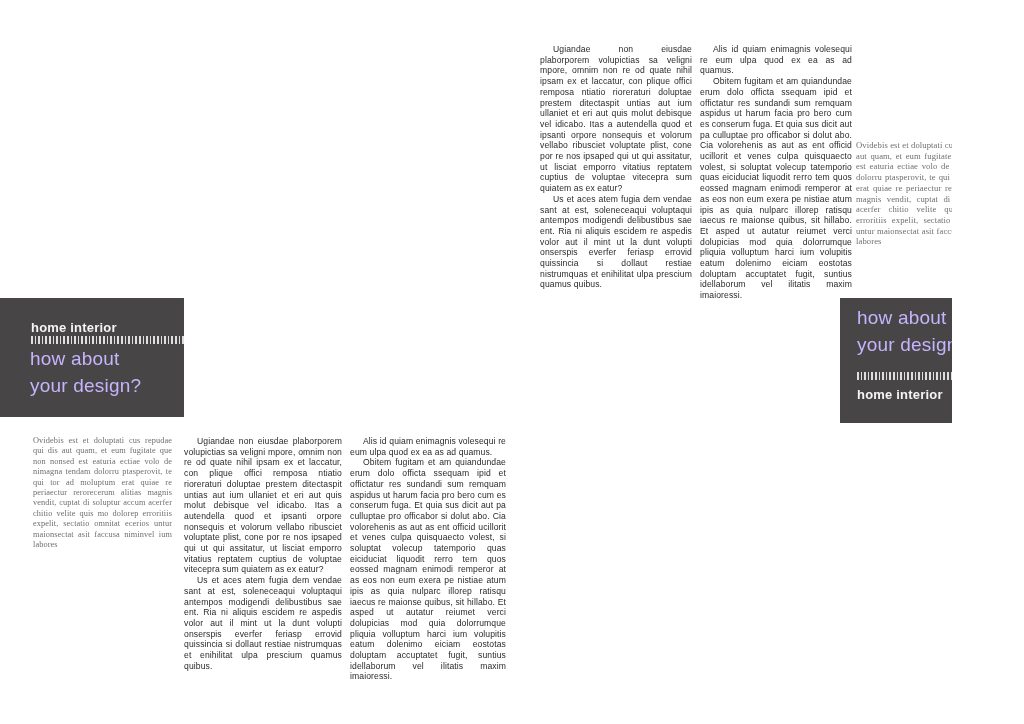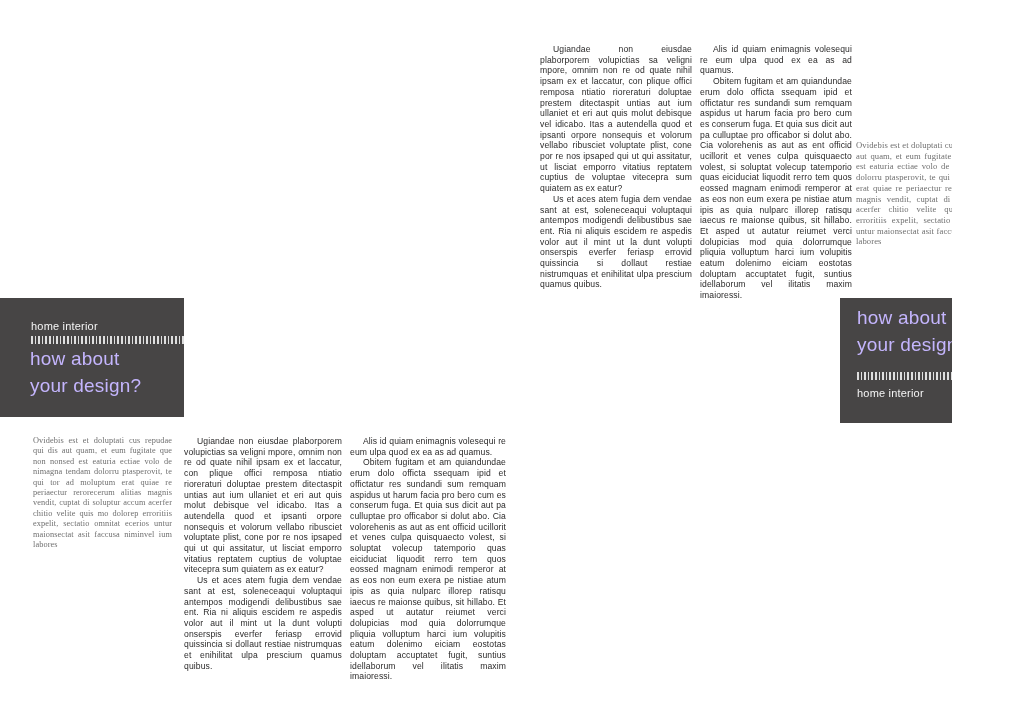--- a/index.html
+++ b/index.html
@@ -25,22 +25,22 @@
   .article.muted { color: #6f6f6f; }
 
   
   .banner {
     position: absolute;
     background: #474545;
     color: #ffffff;
   }
   .banner .tagline {
     position: absolute;
-    font-size: 11px;
-    font-weight: normal;
+    font-size: 13px;
+    font-weight: bold;
     letter-spacing: 0.2px;
     color: #f5f5f5;
     white-space: nowrap;
   }
   .banner .headline {
     position: absolute;
     font-size: 19px;
     line-height: 27px;
     font-weight: 400;
     color: #c4b5fd;

